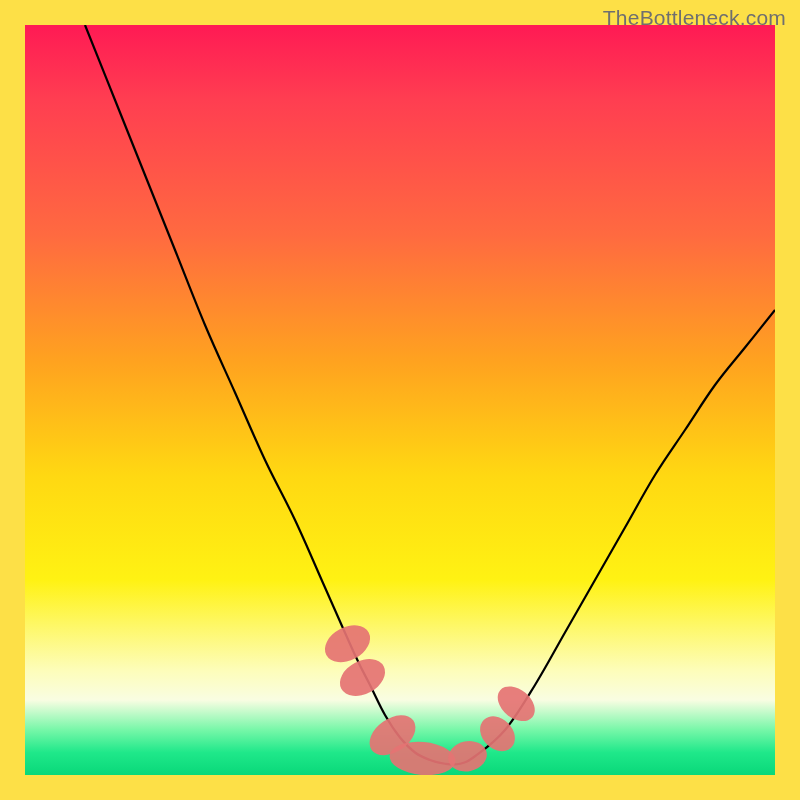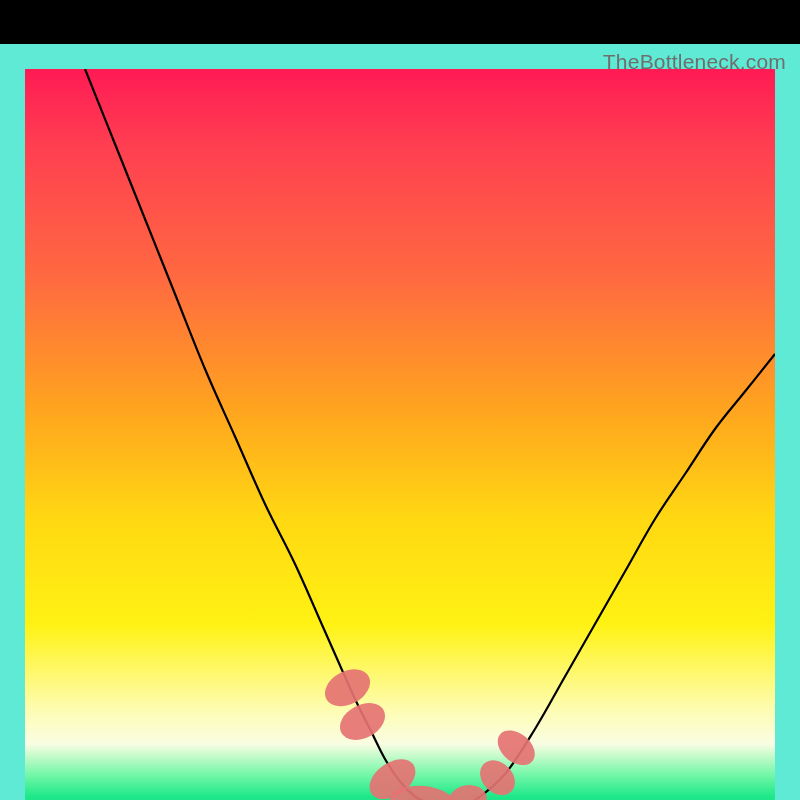--- a/index.html
+++ b/index.html
@@ -7,22 +7,21 @@
     padding: 0;
     width: 800px;
     height: 800px;
     overflow: hidden;
     background: #000;
     font-family: Arial, Helvetica, sans-serif;
   }
   .frame {
     position: absolute;
     inset: 0;
-    background: #5eead4;
-    margin-top: 44px;
+    background: #fde047;
   }
   .plot-area {
     position: absolute;
     left: 25px;
     top: 25px;
     width: 750px;
     height: 750px;
     overflow: hidden;
   }
   .gradient {

